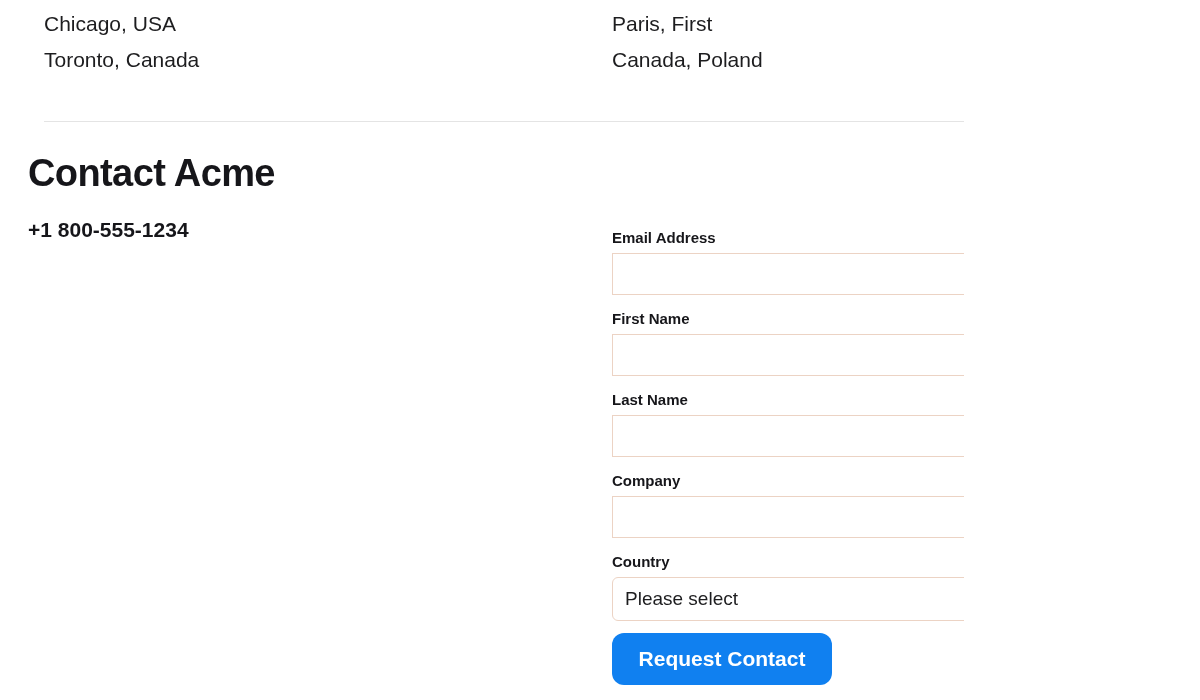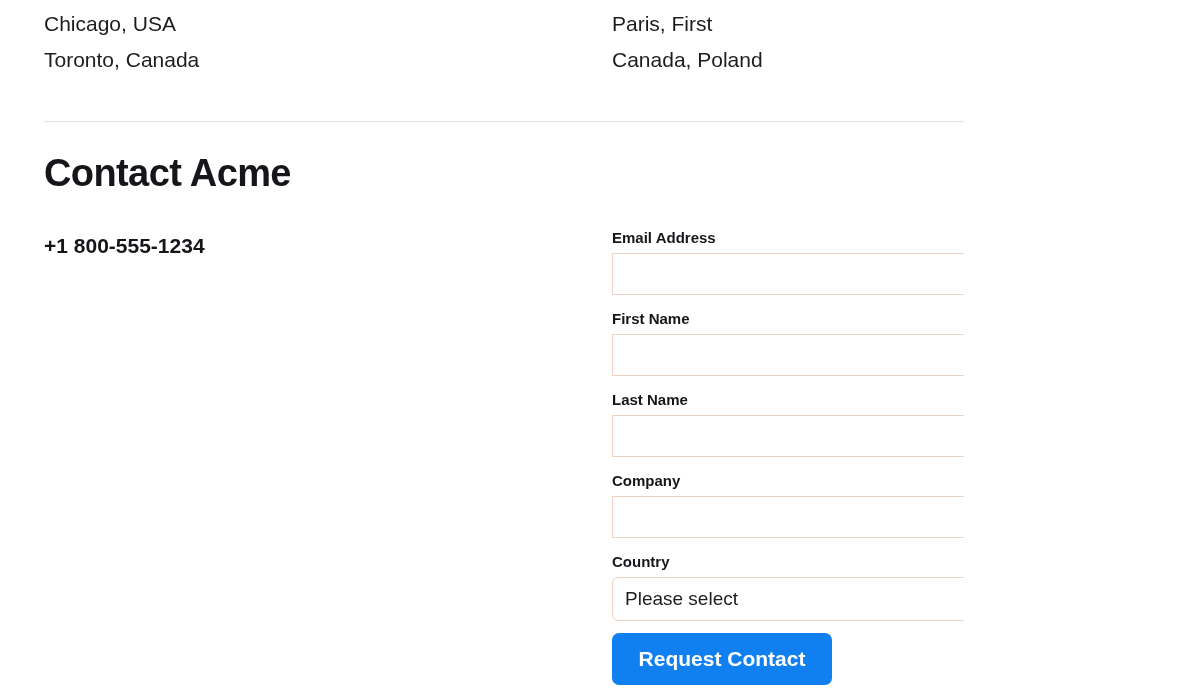--- a/index.html
+++ b/index.html
@@ -57,41 +57,41 @@
   
   .contact-wrap {
     position: absolute;
     left: 0;
     top: 150px;
     width: 1200px;
   }
 
   .left-col {
     position: absolute;
-    left: 44px;
+    left: 28px;
     top: 0;
     width: 540px;
   }
   .page-title {
     font-size: 38px;
     font-weight: 700;
     letter-spacing: -0.6px;
     line-height: 46px;
     margin: 0 0 18px 0;
     color: #16161a;
   }
   .lede {
     font-size: 21px;
     line-height: 36px;
     color: #1d1d1f;
     margin: 0;
     max-width: 520px;
   }
   .phone {
-    margin-top: 36px;
+    margin-top: 20px;
     font-size: 21px;
     font-weight: 700;
     line-height: 28px;
     color: #16161a;
   }
 
   
   .form-col {
     position: absolute;
     left: 612px;
@@ -140,21 +140,21 @@
     -webkit-appearance: none;
   }
 
   .submit-btn {
     display: block;
     margin-top: 7px;
     width: 220px;
     height: 52px;
     background: #1080f0;
     border: none;
-    border-radius: 7px;
+    border-radius: 12px;
     color: #ffffff;
     font-family: "Liberation Sans", sans-serif;
     font-size: 21px;
     font-weight: 600;
     line-height: 52px;
     text-align: center;
     padding: 0;
     cursor: pointer;
   }
 </style>

